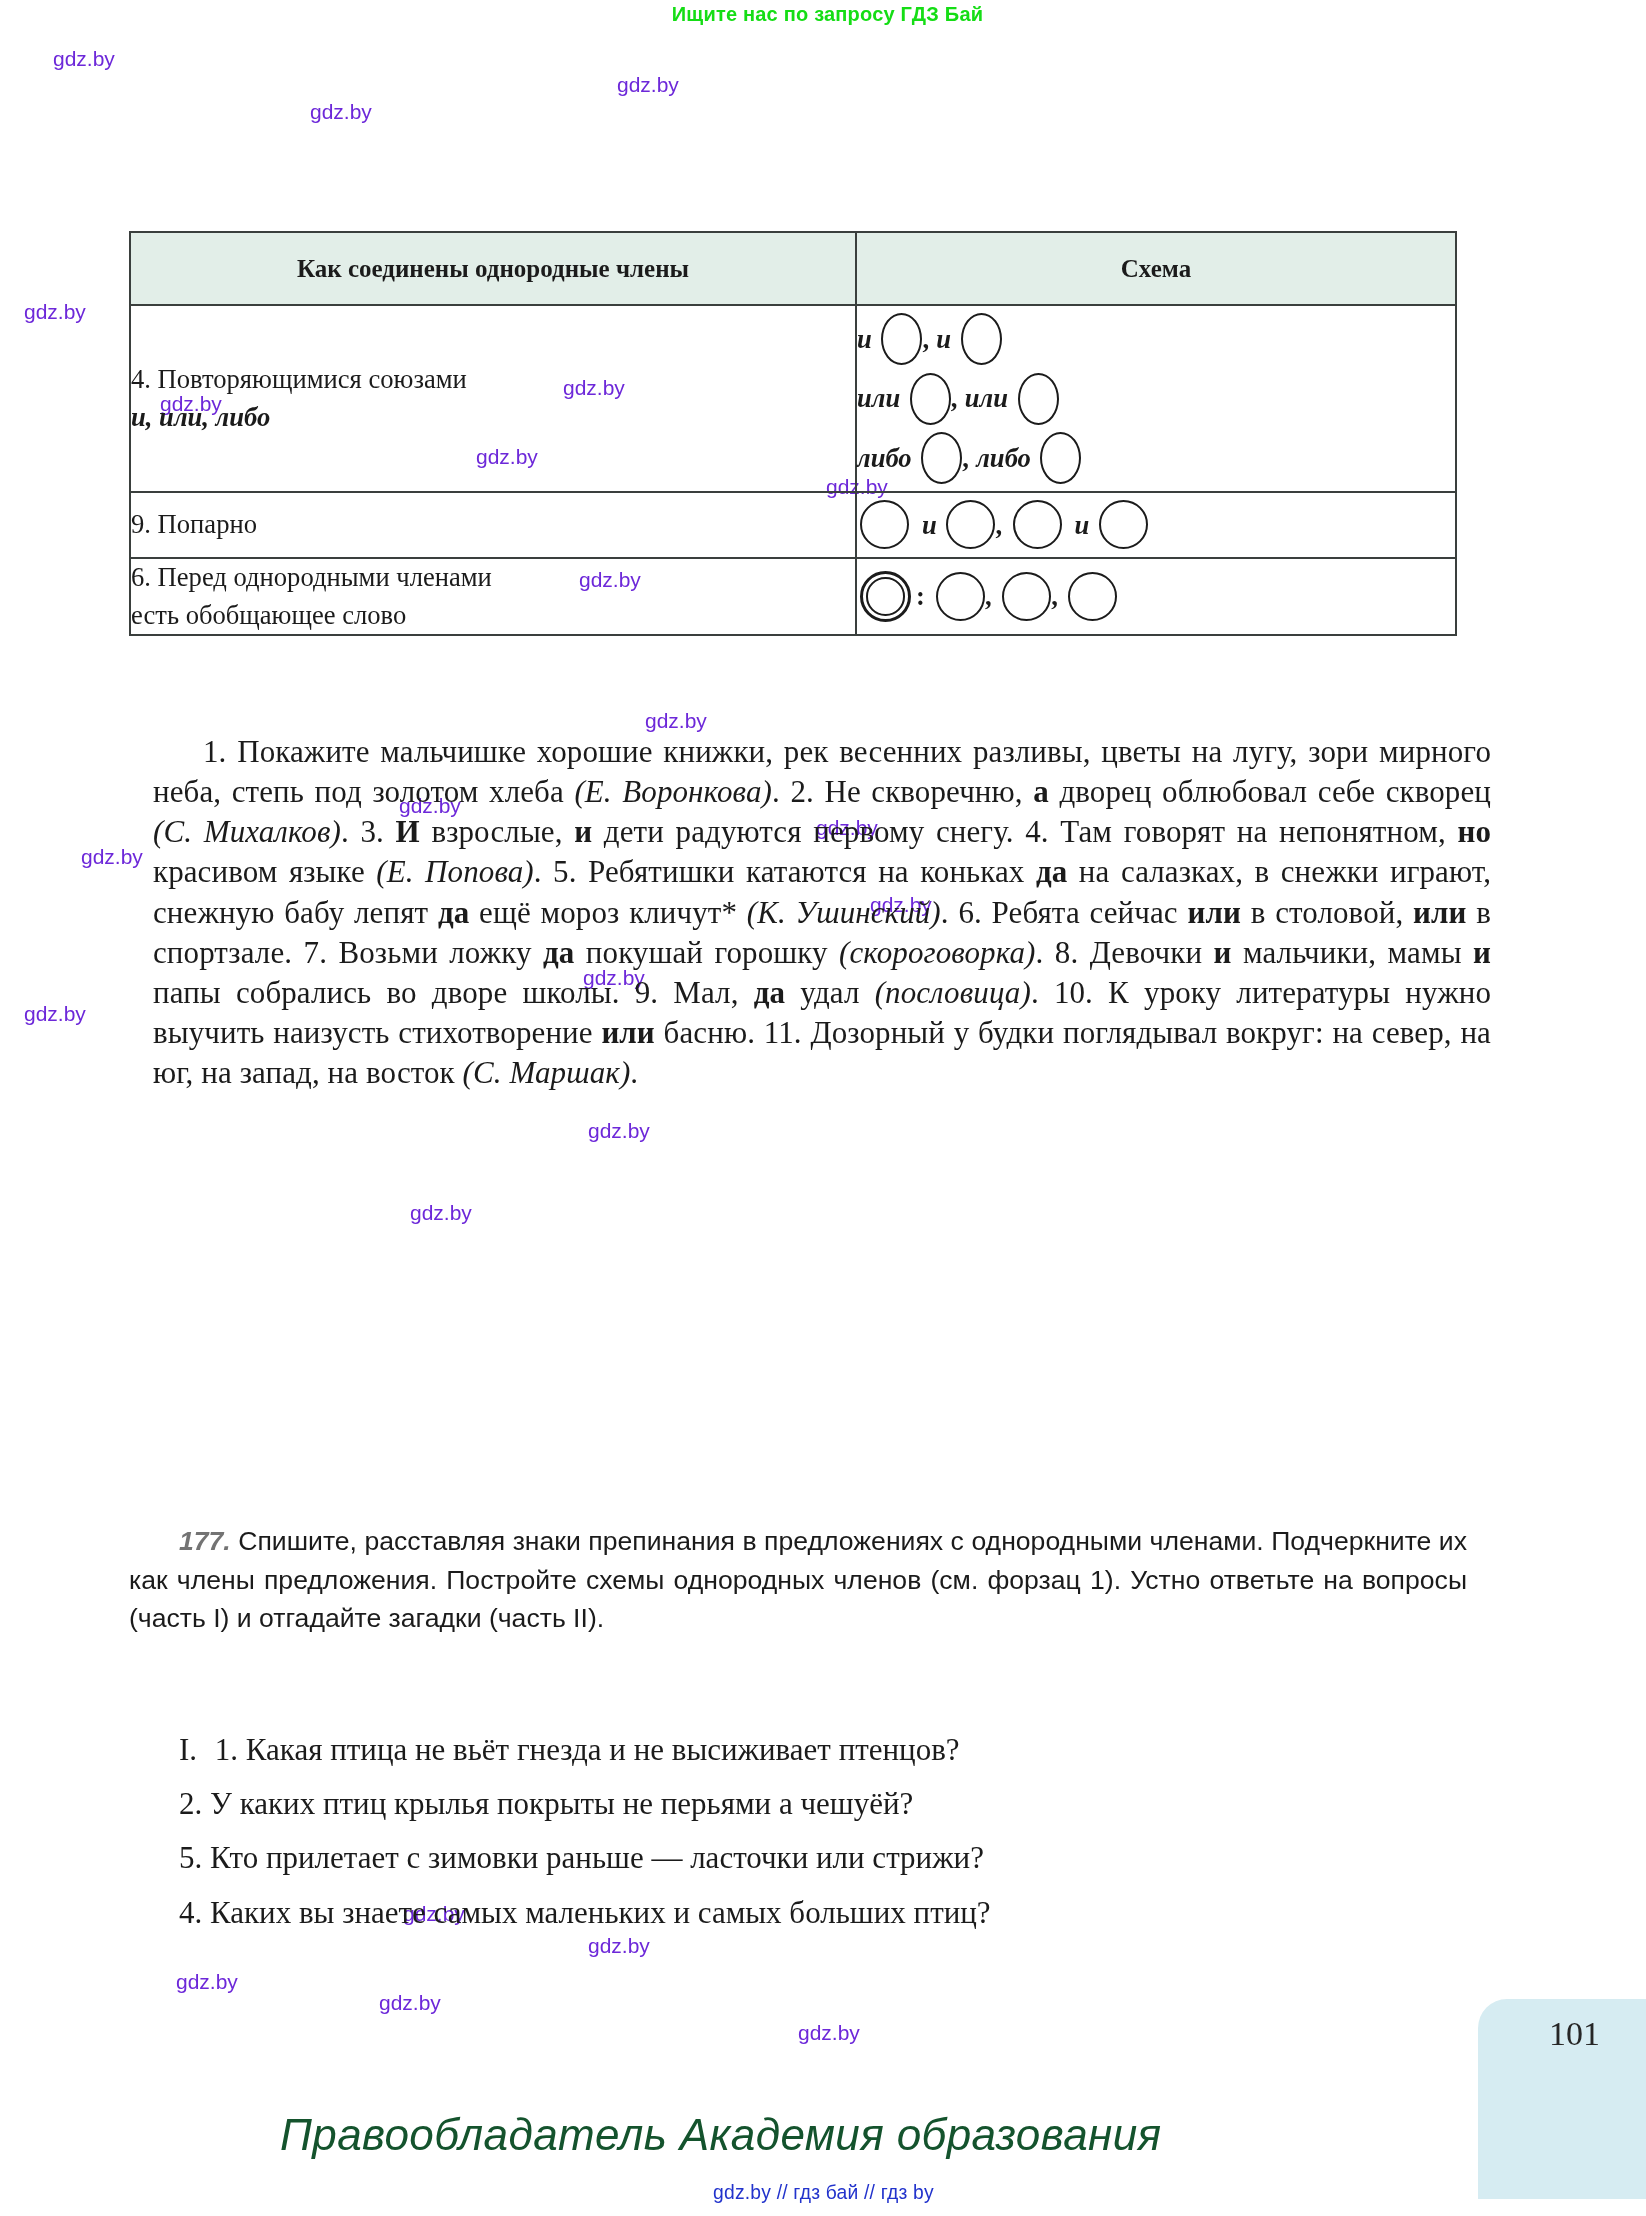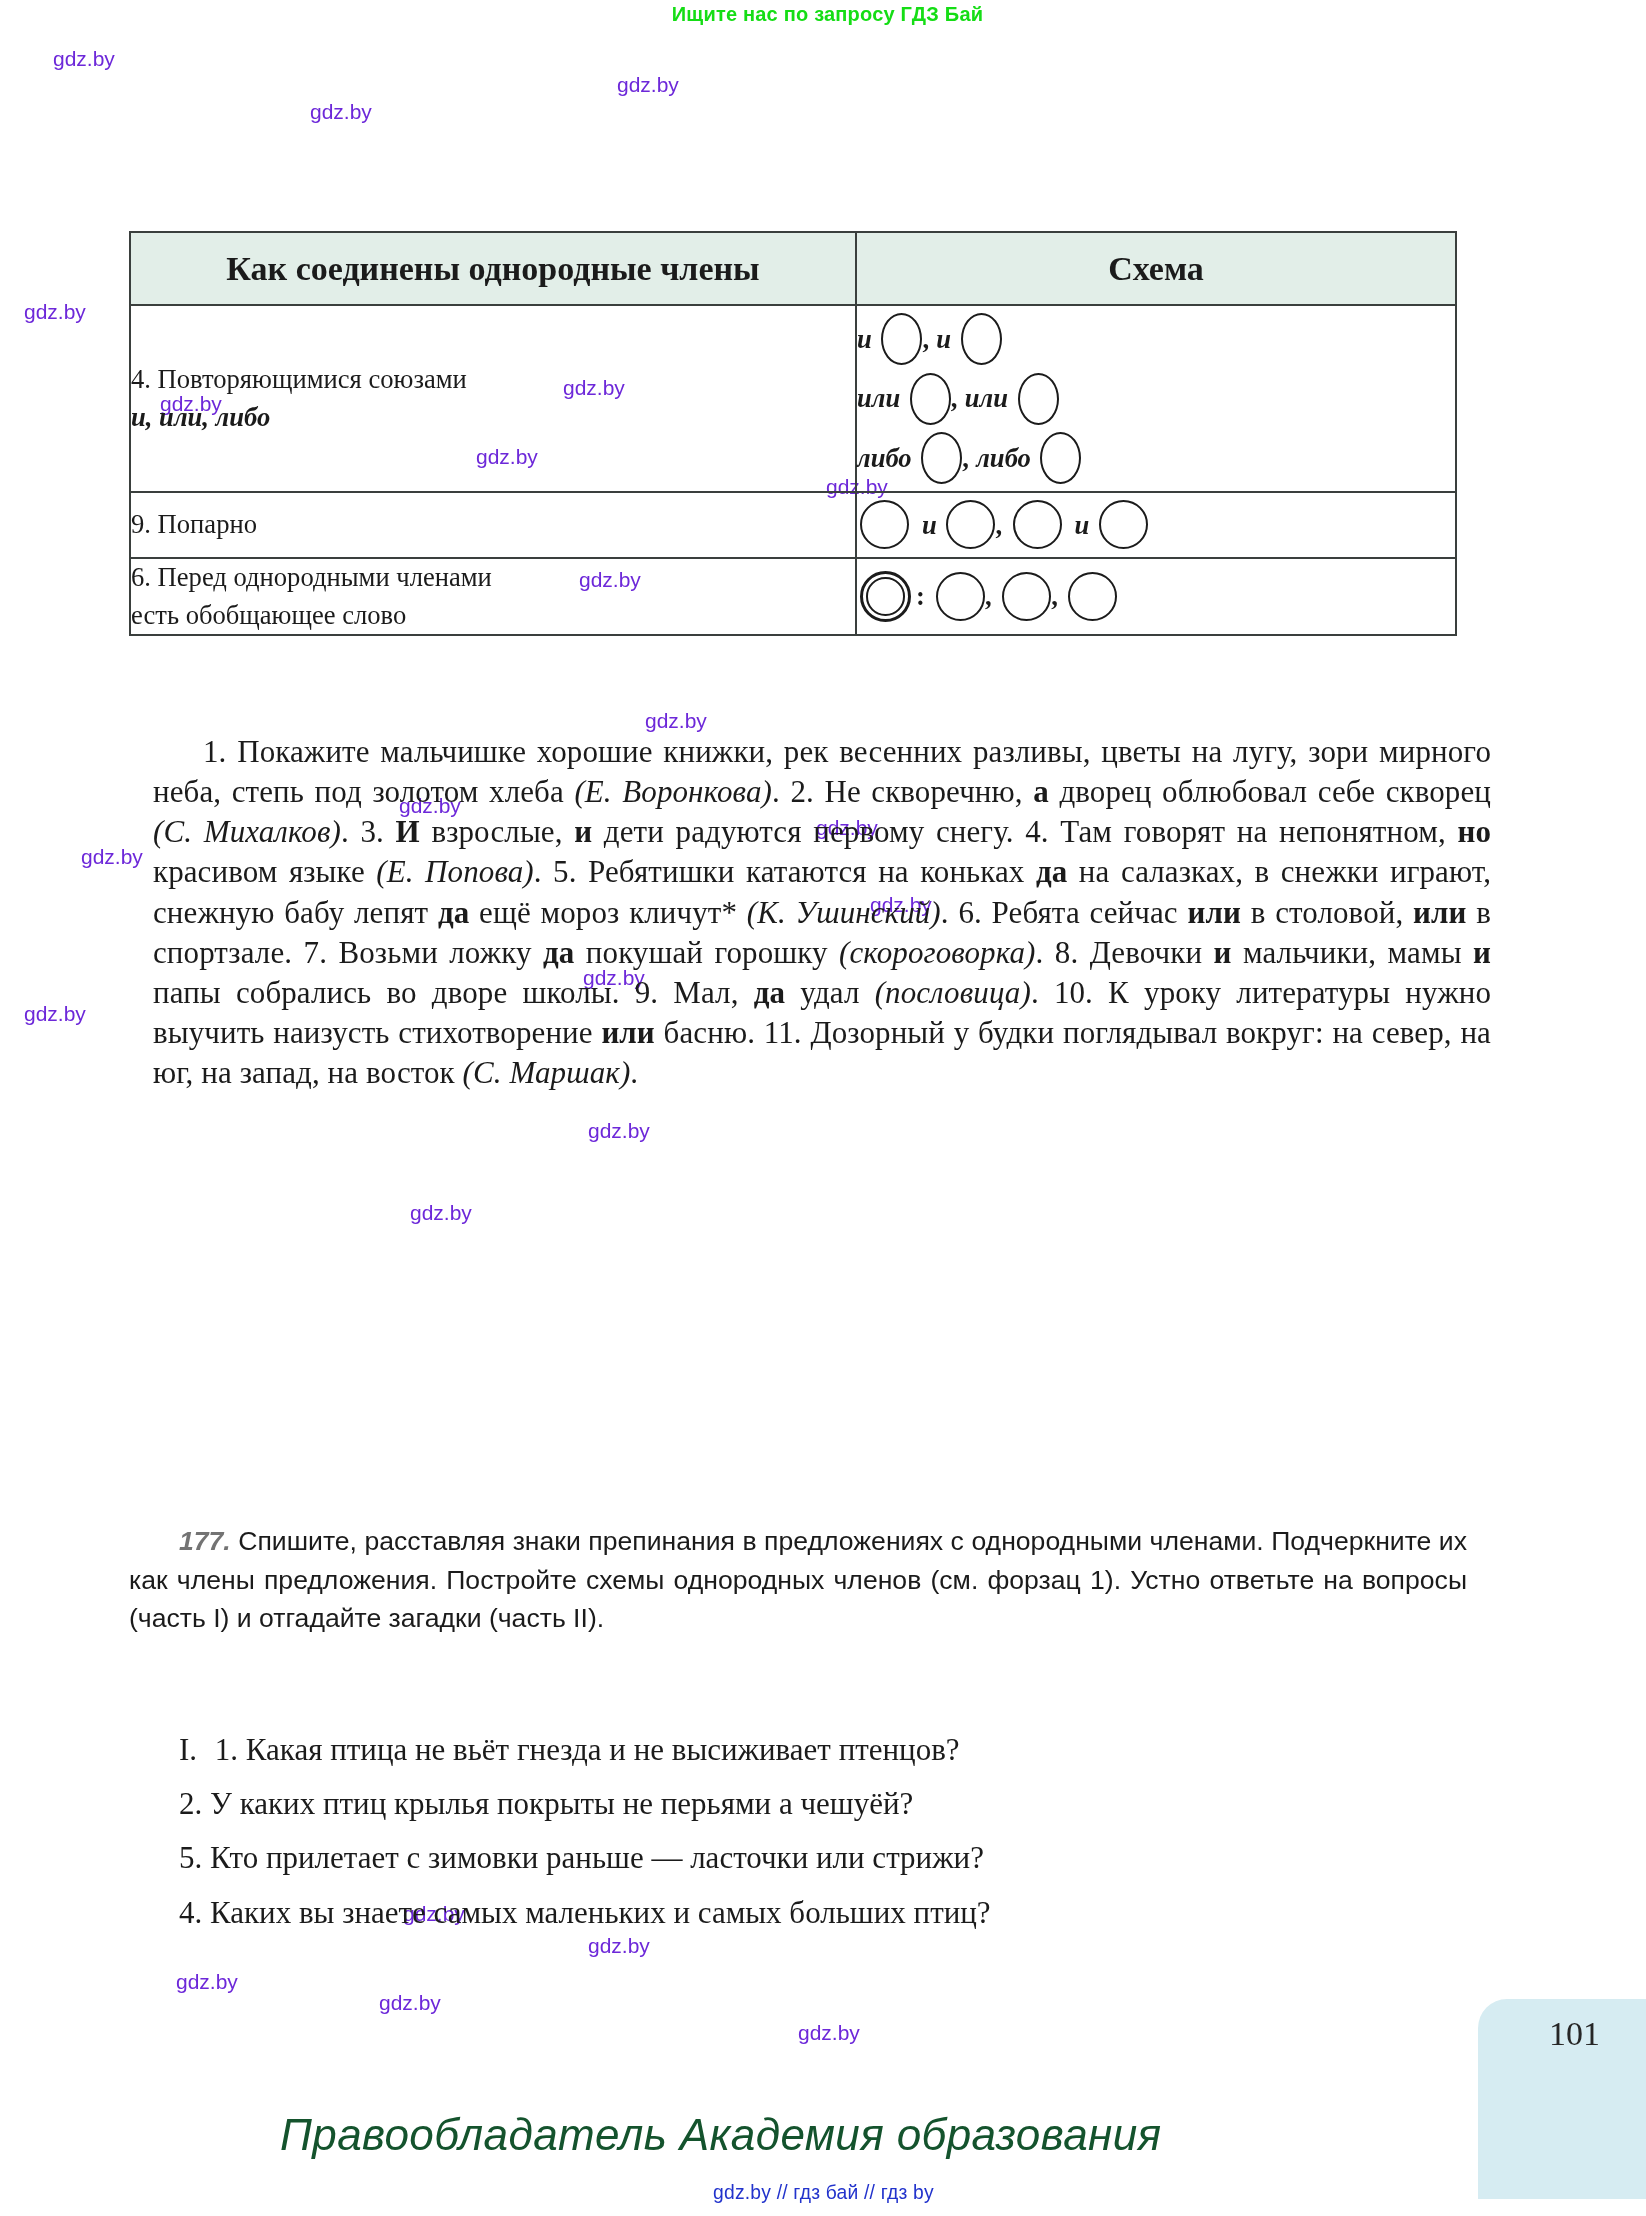--- a/index.html
+++ b/index.html
@@ -59,21 +59,21 @@
   }
   .rules-table td, .rules-table th {
     border: 2.4px solid #3a3f3d;
     padding: 0;
     vertical-align: middle;
   }
   .rules-table thead th {
     background: #e2eee8;
     height: 71px;
     font-weight: 700;
-    font-size: 34px;
+    font-size: 25px;
     text-align: center;
     position: relative;
   }
   .col-how  { width: 724px; }
   .col-sch  { width: 598px; }
 
   .rule-cell {
     padding: 17.7px 0 17.7px 29px;
     font-size: 26.6px;
     line-height: 1.42;

